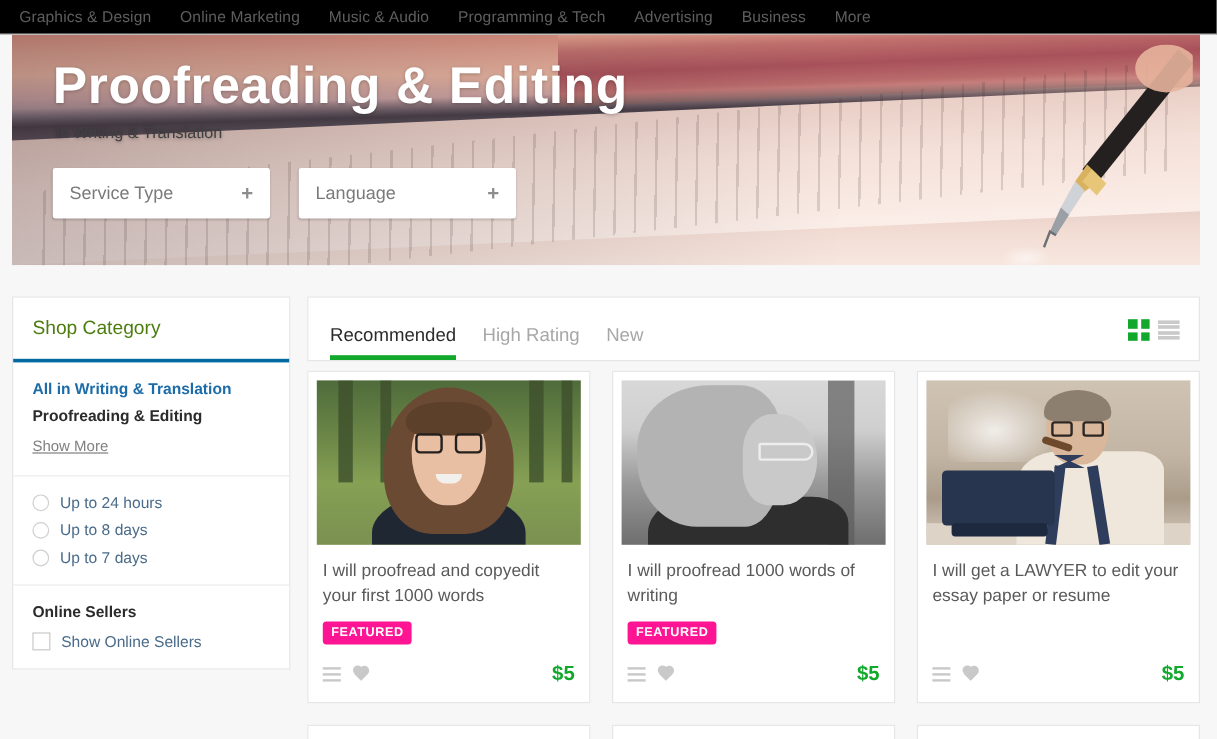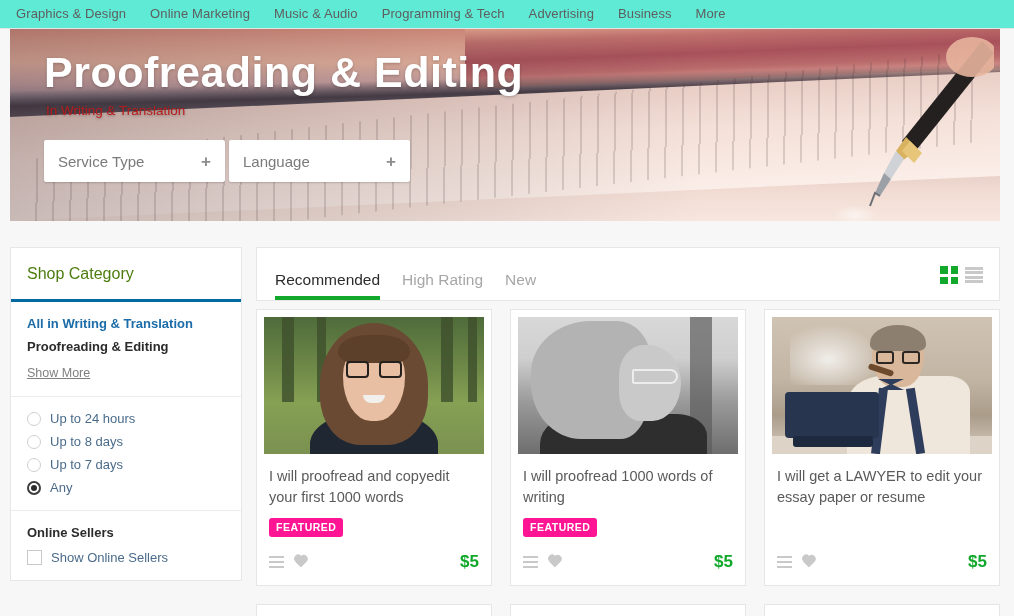--- a/index.html
+++ b/index.html
@@ -9,21 +9,21 @@
     width: 1014px; height: 616px;
     overflow: hidden;
     background: #f7f7f7;
     font-family: "Liberation Sans", sans-serif;
     -webkit-font-smoothing: antialiased;
   }
 
   
   .topnav {
     height: 29px;
-    background: #5eead4;
+    background: #000000;
     border-bottom: 1px solid #e4e4e4;
     display: flex;
     align-items: center;
     padding: 0 8px;
     white-space: nowrap;
   }
   .topnav-item {
     font-size: 13px;
     color: #5e5e5e;
     padding: 0 12px;
@@ -113,27 +113,27 @@
     font-size: 43px;
     font-weight: 700;
     color: #ffffff;
     letter-spacing: 0.5px;
     margin: 0;
     line-height: 1.08;
     text-shadow: 0 1px 3px rgba(0,0,0,.25);
   }
   .hero-sub {
     font-size: 13.5px;
-    color: #b91c1c;
+    color: #404040;
     margin: 8px 0 0 2px;
     text-shadow: 0 1px 3px rgba(0,0,0,.35);
   }
   .hero-filters {
     display: flex;
-    gap: 4px;
+    gap: 24px;
     margin-top: 22px;
   }
   .hero-select {
     width: 181px;
     height: 42px;
     background: #ffffff;
     border-radius: 2px;
     display: flex;
     align-items: center;
     justify-content: space-between;
@@ -504,24 +504,20 @@
         <span class="sb-opt-label">Up to 24 hours</span>
       </label>
       <label class="sb-opt">
         <span class="radio"></span>
         <span class="sb-opt-label">Up to 8 days</span>
       </label>
       <label class="sb-opt">
         <span class="radio"></span>
         <span class="sb-opt-label">Up to 7 days</span>
       </label>
-      <label class="sb-opt">
-        <span class="radio checked"></span>
-        <span class="sb-opt-label">Any</span>
-      </label>
     </div>
 
     <div class="sb-block" style="border-bottom:none;">
       <div class="sb-title">Online Sellers</div>
       <label class="sb-opt">
         <span class="checkbox"></span>
         <span class="sb-opt-label">Show Online Sellers</span>
       </label>
     </div>
   </aside>

